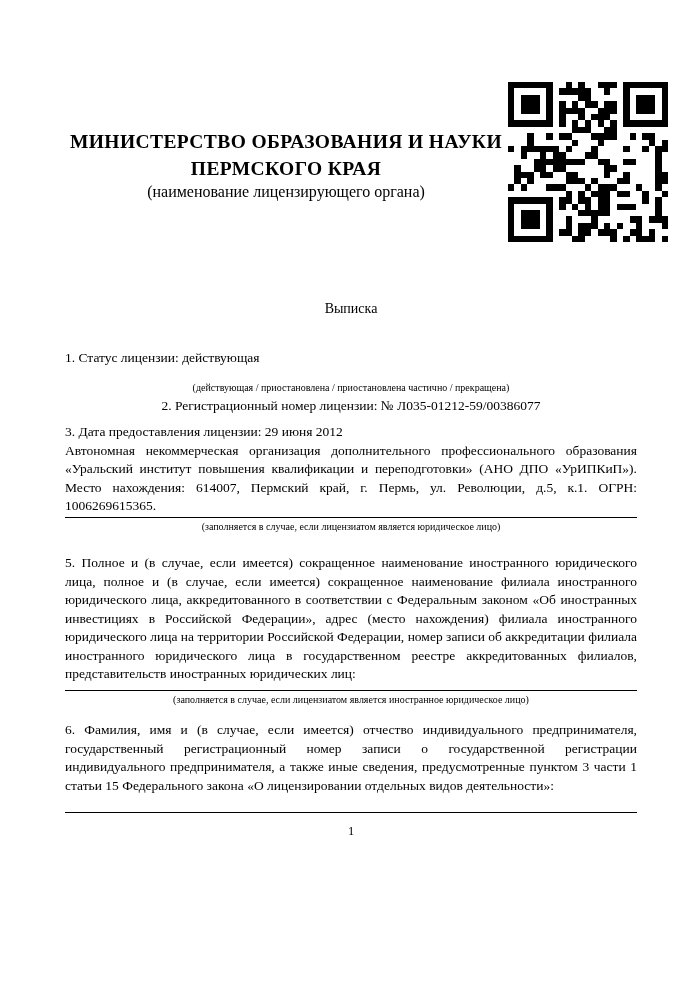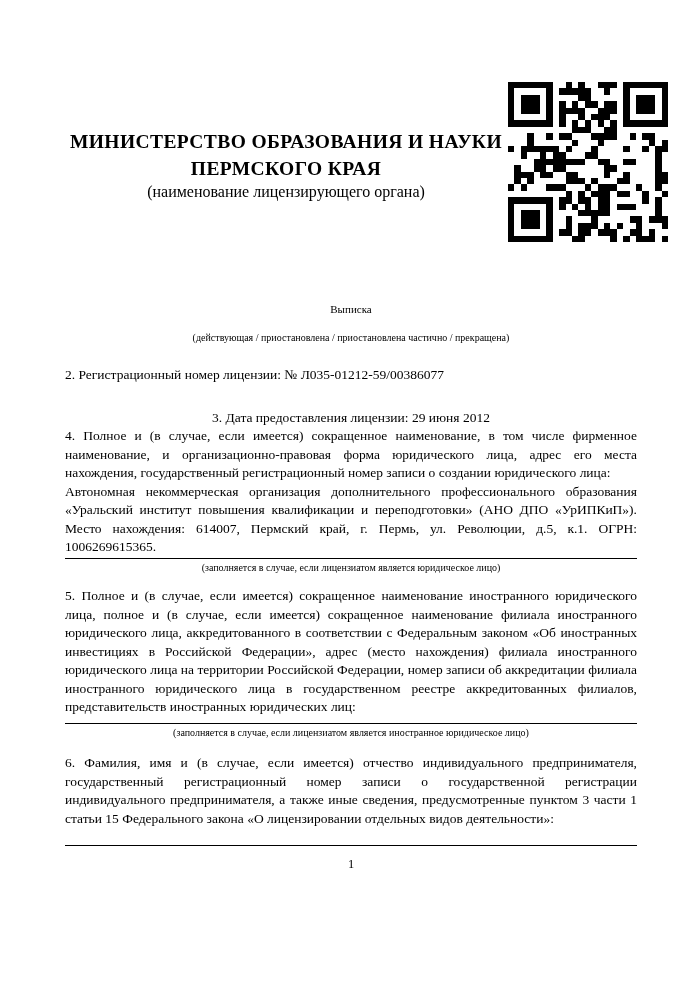--- a/index.html
+++ b/index.html
@@ -51,45 +51,45 @@
     right: -31px;
     width: 160px;
     height: 160px;
   }
   .qr-wrap svg { display: block; width: 160px; height: 160px; }
   
   p { margin: 0; }
   .doc-title {
     margin-top: 55px;
     text-align: center;
-    font-size: 11px;
+    font-size: 14px;
     line-height: 18px;
   }
   .body-text {
     font-size: 13.5px;
     line-height: 18.5px;
   }
   .just { text-align: justify; }
   .small-caption {
     font-size: 10px;
     line-height: 14px;
     text-align: center;
   }
   .fill-line {
     border: none;
     border-top: 1.5px solid #000;
     margin: 0;
   }
   .mt-item1   { margin-top: 31px; }
   .mt-cap1    { margin-top: 13px; }
-  .mt-item2   { margin-top: 21px; }
-  .mt-item3   { margin-top: 24px; text-align: center; }
+  .mt-item2   { margin-top: 2px; text-align: center; }
+  .mt-item3   { margin-top: 8px; }
   .mt-hr4     { margin-top: 1.5px; }
   .mt-cap4    { margin-top: 2px; }
-  .mt-item5   { margin-top: 12px; }
+  .mt-item5   { margin-top: 20px; }
   .mt-hr5     { margin-top: 6px; }
   .mt-cap5    { margin-top: 2px; }
   .mt-item6   { margin-top: 14.5px; }
   .mt-hr6     { margin-top: 17px; }
   .mt-cap6    { margin-top: 2px; }
   .mt-item7   { margin-top: 18px; }
   .page-number {
     margin-top: 11px;
     text-align: center;
     font-size: 12.5px;
@@ -404,28 +404,28 @@
             <rect x="22" y="24" width="1" height="1"></rect>
             <rect x="24" y="24" width="1" height="1"></rect>
           </svg>
       </div>
     </div>
 
     <div class="doc-title">
       <p>Выписка</p>
     </div>
 
+    <p class="body-text mt-item1">1. Статус лицензии: действующая</p>
     <p class="small-caption mt-cap1">(действующая / приостановлена / приостановлена частично / прекращена)</p>
 
     <p class="body-text mt-item2">2. Регистрационный номер лицензии: № Л035-01212-59/00386077</p>
 
     <p class="body-text mt-item3">3. Дата предоставления лицензии: 29 июня 2012</p>
 
     <div>
-      <p class="body-text just">4. Полное и (в случае, если имеется) сокращенное наименование, в том числе фирменное наименование, и организационно-правовая форма юридического лица, адрес его места нахождения, государственный регистрационный номер записи о создании юридического лица:</p>
       <p class="body-text just">Автономная некоммерческая организация дополнительного профессионального образования «Уральский институт повышения квалификации и переподготовки» (АНО ДПО «УрИПКиП»). Место нахождения: 614007, Пермский край, г. Пермь, ул. Революции, д.5, к.1. ОГРН: 1006269615365.</p>
       <hr class="fill-line mt-hr4">
       <p class="small-caption mt-cap4">(заполняется в случае, если лицензиатом является юридическое лицо)</p>
     </div>
 
     <div>
       <p class="body-text just mt-item5">5. Полное и (в случае, если имеется) сокращенное наименование иностранного юридического лица, полное и (в случае, если имеется) сокращенное наименование филиала иностранного юридического лица, аккредитованного в соответствии с Федеральным законом «Об иностранных инвестициях в Российской Федерации», адрес (место нахождения) филиала иностранного юридического лица на территории Российской Федерации, номер записи об аккредитации филиала иностранного юридического лица в государственном реестре аккредитованных филиалов, представительств иностранных юридических лиц:</p>
       <hr class="fill-line mt-hr5">
       <p class="small-caption mt-cap5">(заполняется в случае, если лицензиатом является иностранное юридическое лицо)</p>
     </div>

